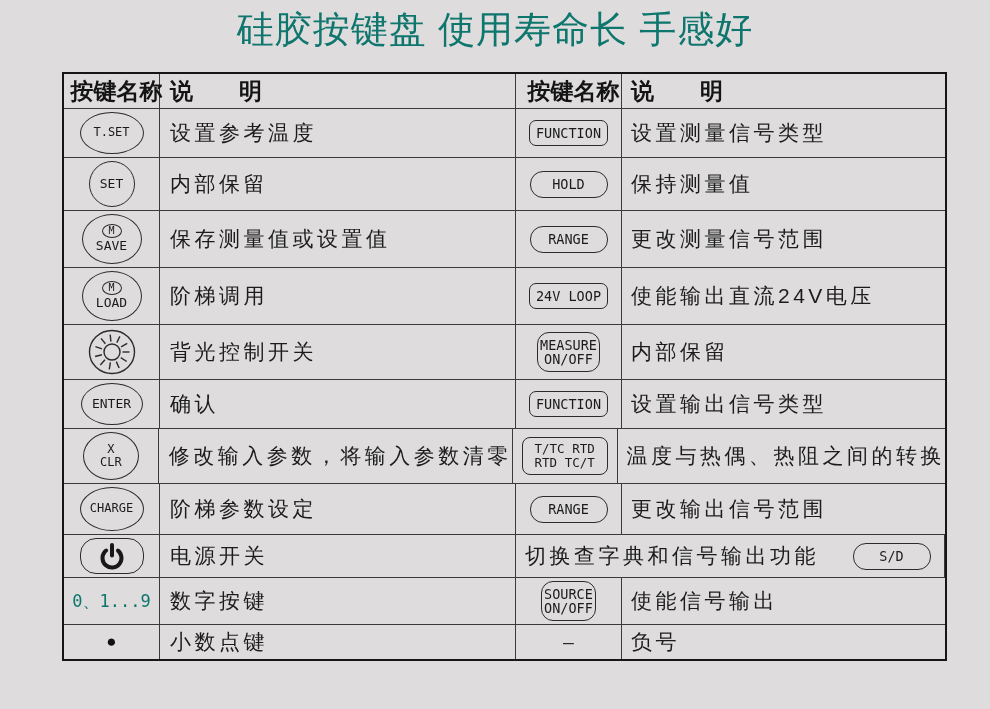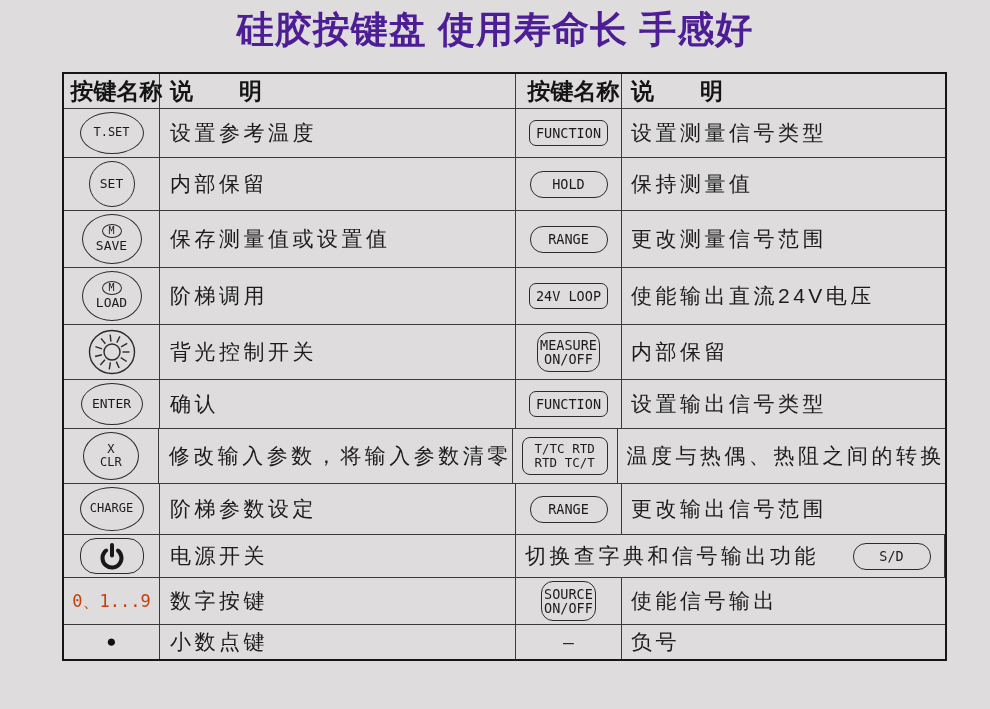--- a/index.html
+++ b/index.html
@@ -7,22 +7,22 @@
   body {
     background:#dedcdd;
     font-family:"Liberation Sans", sans-serif;
     color:#1a1a1a;
     position:relative;
     overflow:hidden;
   }
   .title {
     position:absolute; top:5px; left:0; width:990px;
     text-align:center;
-    font-size:37px; font-weight:bold; letter-spacing:1px;
-    color:#4c1d95;
+    font-size:37px; font-weight:normal; letter-spacing:1px;
+    color:#0f766e;
   }
   .spec-table {
     position:absolute; left:62px; top:72px;
     width:885px; height:589px;
     border:2.5px solid #161616;
     display:flex; flex-direction:column;
     background:#dedcdd;
   }
   .hrow { display:flex; height:34px; flex:0 0 34px; }
   .row  { display:flex; flex:1 1 auto; border-top:1px solid #3a3a3a; }
@@ -51,21 +51,21 @@
               width:20px; height:14px; font-size:10px; line-height:12px;
               text-align:center; margin-bottom:1px; }
   .b-enter  { width:62px; height:42px; font-size:13px; }
   .b-xclr   { width:56px; height:48px; font-size:12px; }
   .b-charge { width:64px; height:44px; font-size:12px; }
   .b-power  { width:64px; height:36px; border-radius:16px; border-width:1.6px; }
   .r-btn  { min-width:78px; height:26px; border-radius:7px; font-size:13.5px; padding:0 6px; }
   .r-pill { border-radius:13px; height:27px; }
   .r-two  { height:40px; border-radius:12px; font-size:13.5px; line-height:1.05; padding:0 2px; }
   .r-ttc  { height:38px; border-radius:8px; font-size:12.5px; padding:0 12px; }
-  .key-text { font-family:"DejaVu Sans Mono", monospace; font-size:17px; color:#c2410c; }
+  .key-text { font-family:"DejaVu Sans Mono", monospace; font-size:17px; color:#0f766e; }
   .dot  { font-size:17px; color:#111; }
   .dash { font-size:18px; color:#2a2a2a; font-family:"DejaVu Sans Mono", monospace; }
   svg { display:block; }
 </style>
 </head>
 <body>
 
 <div class="title">硅胶按键盘 使用寿命长 手感好</div>
 
 <div class="spec-table">

